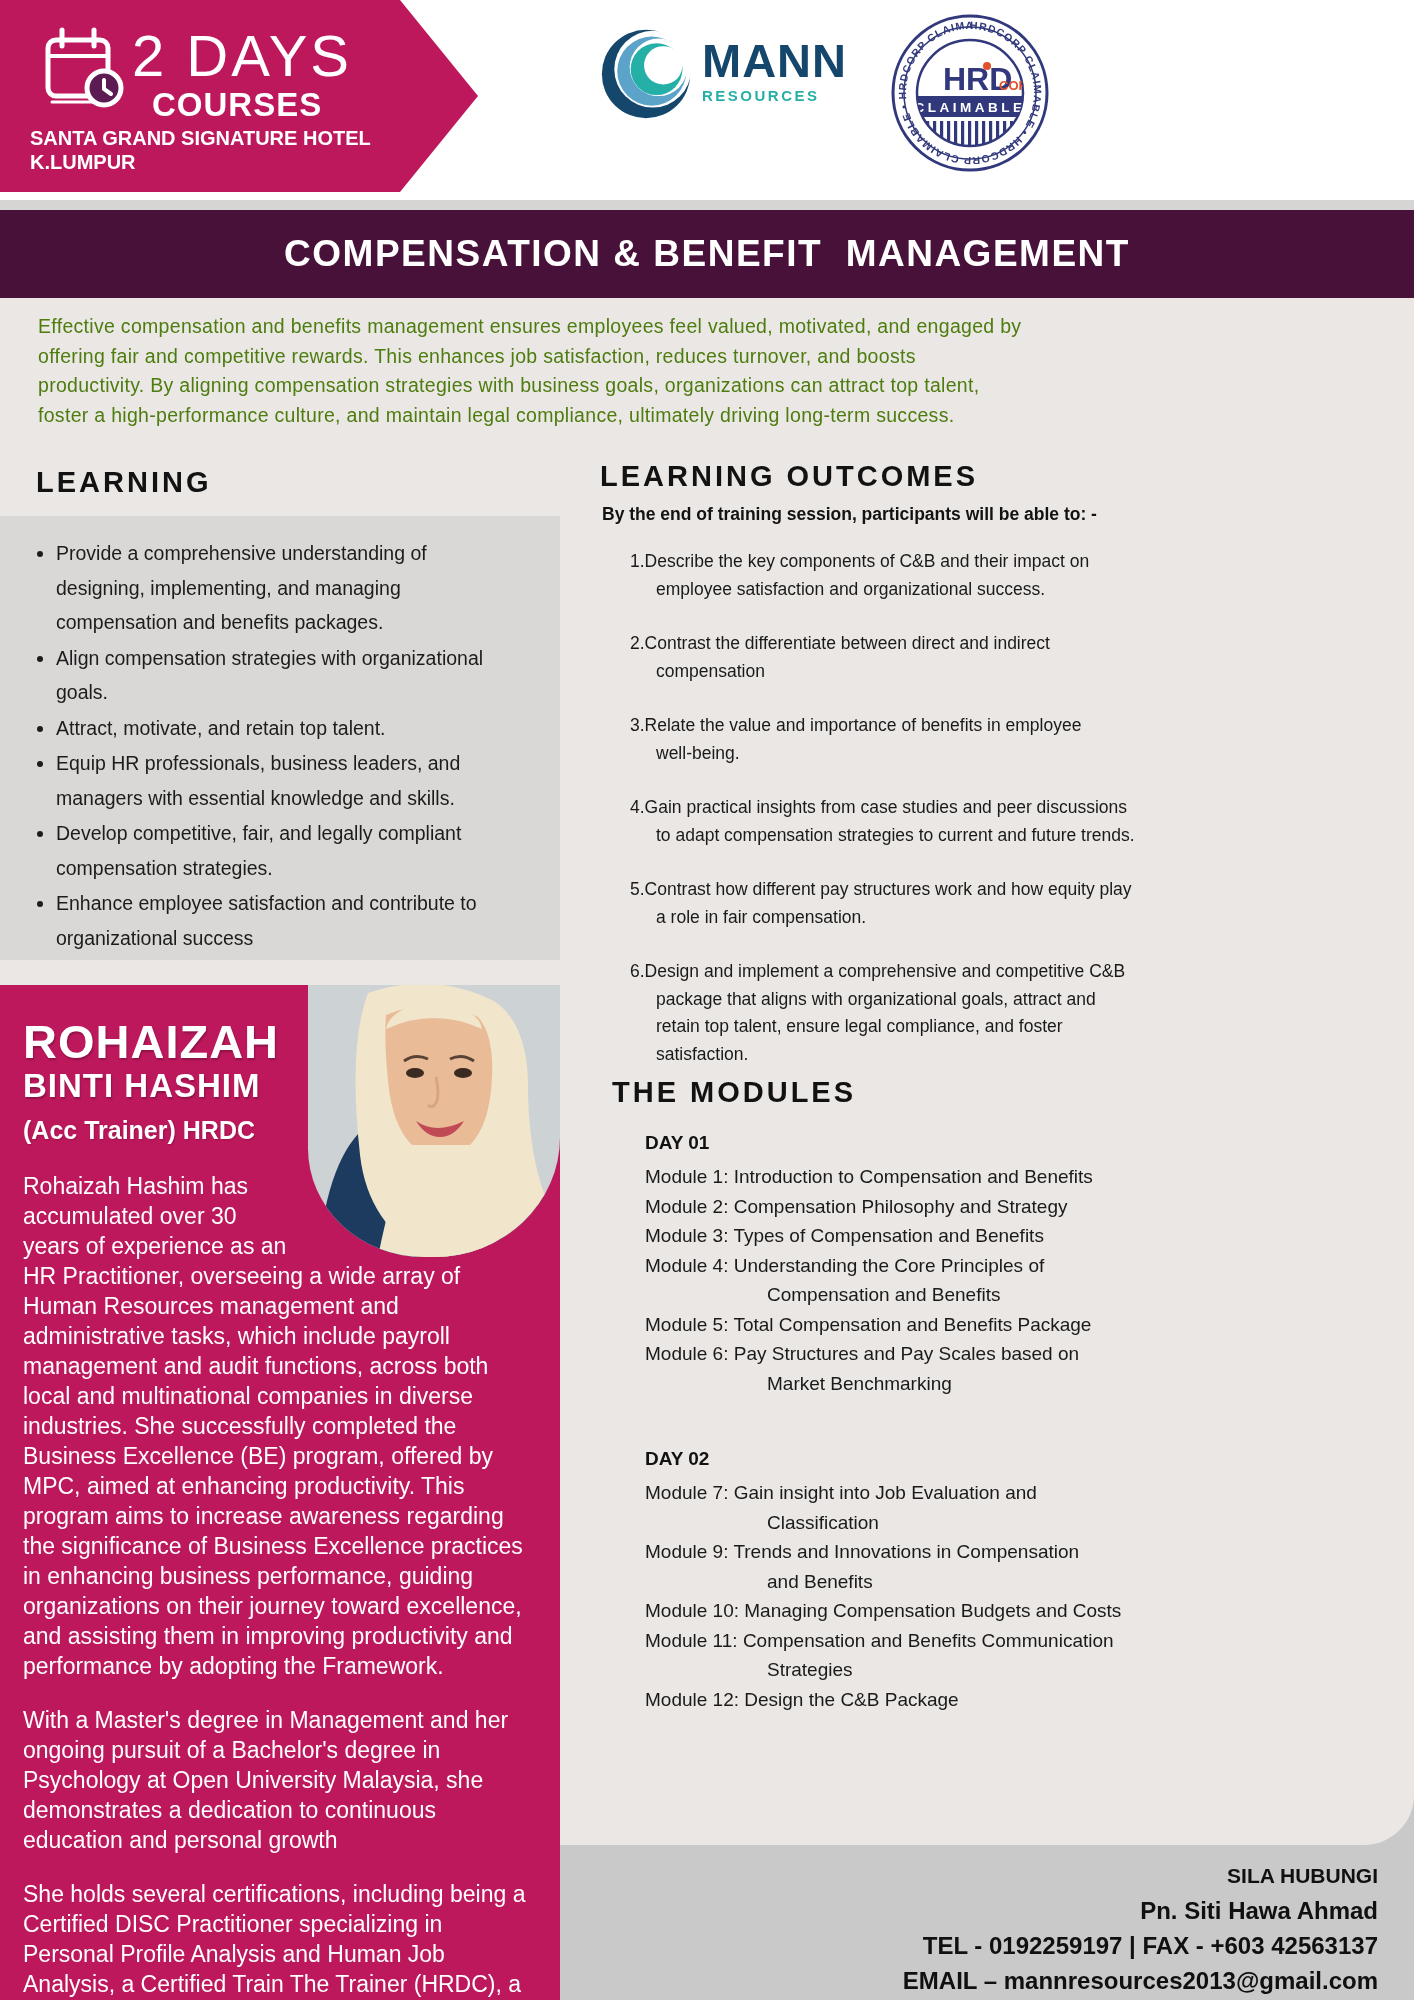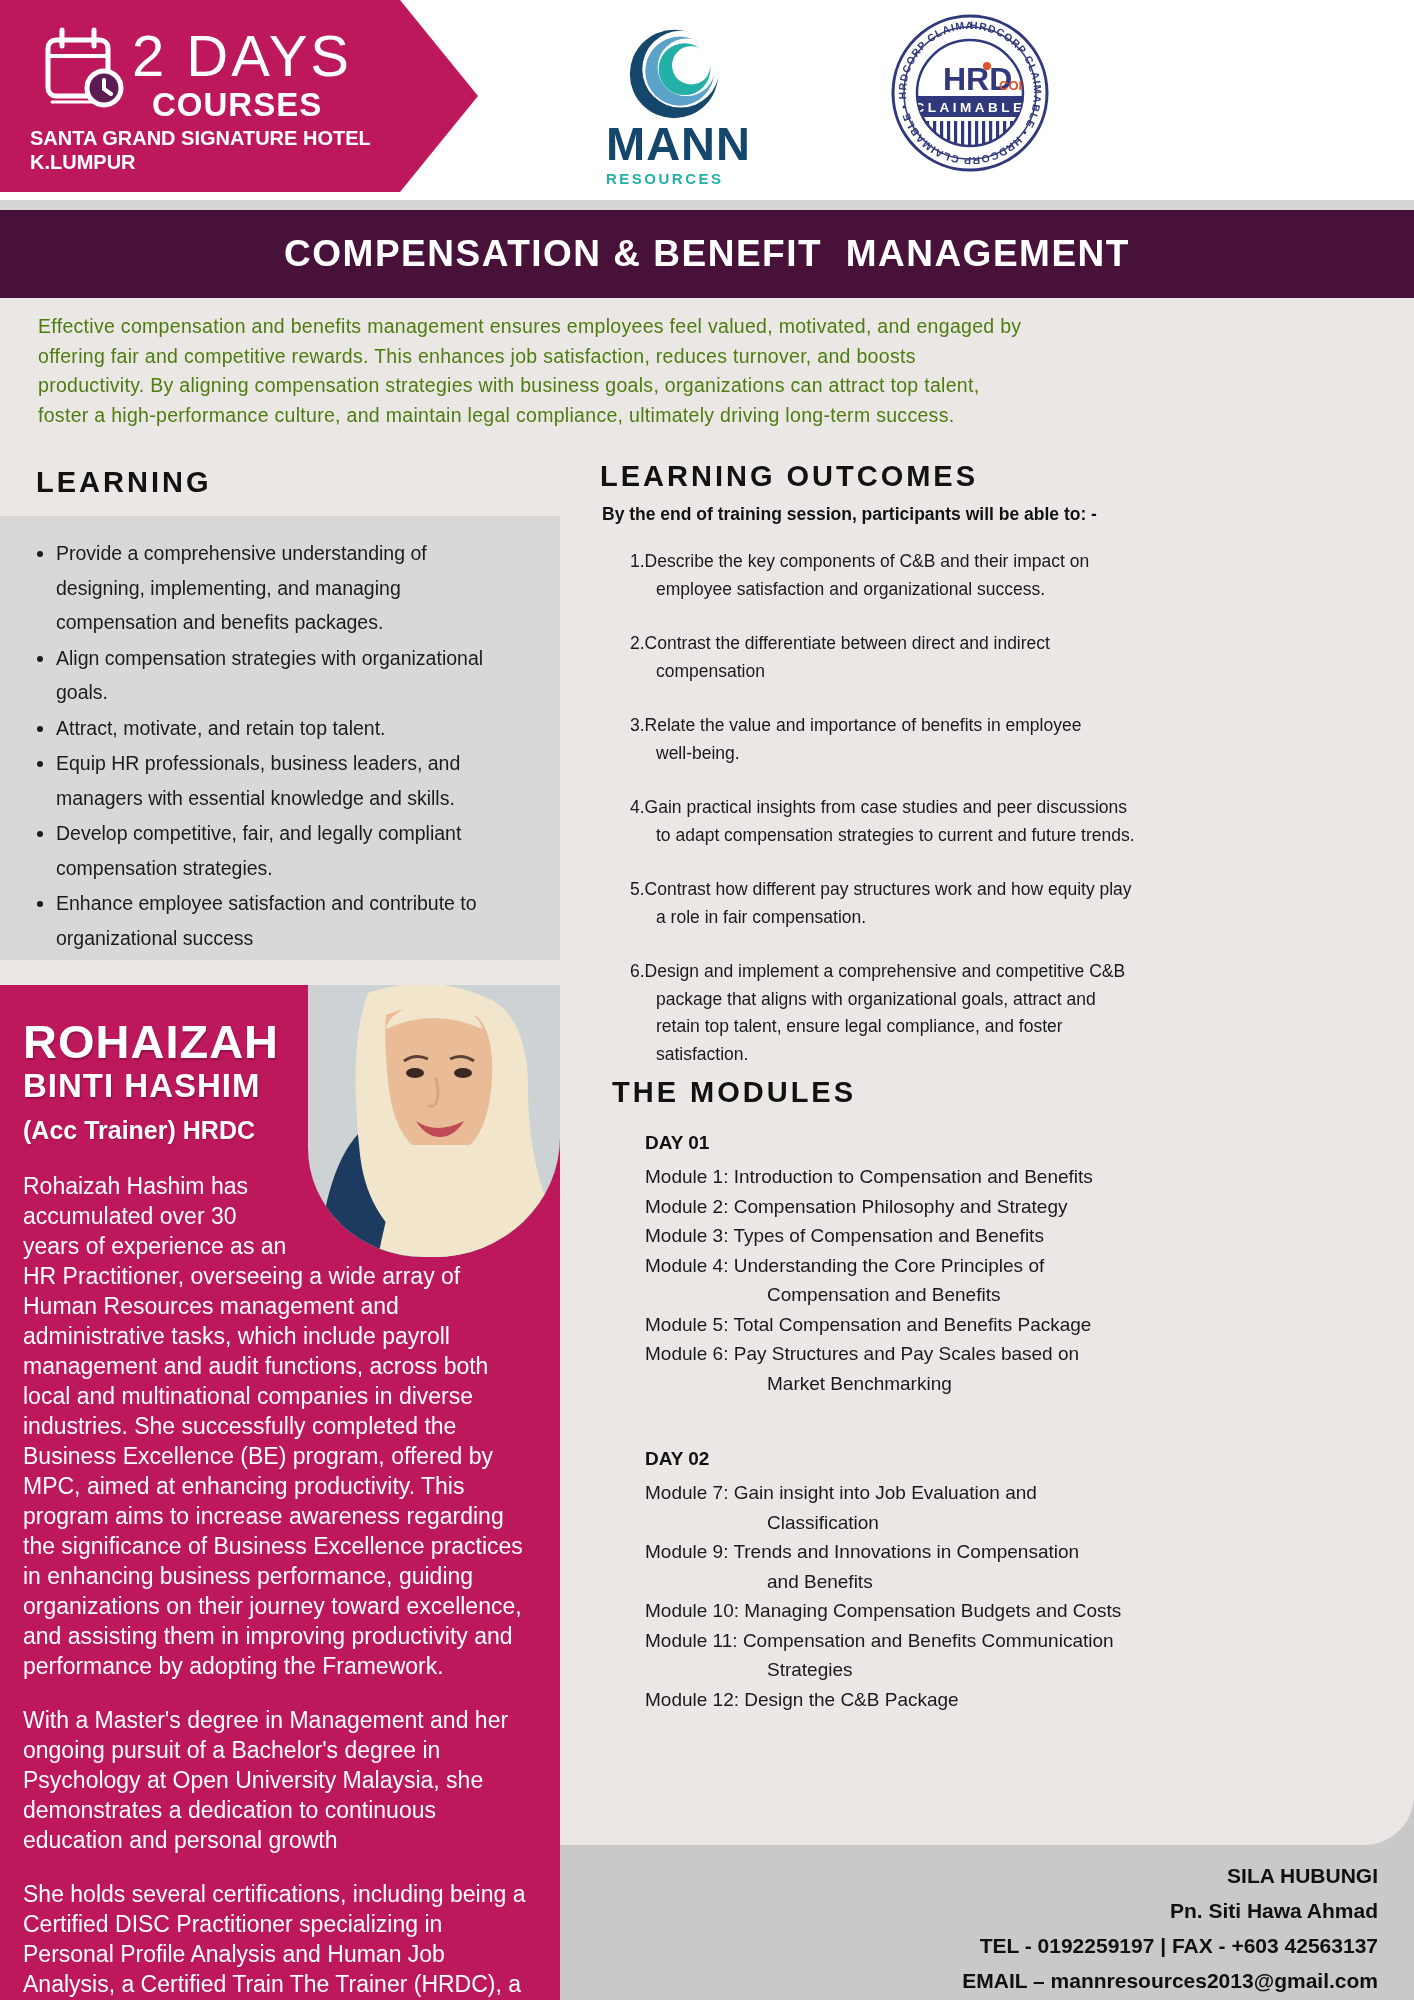--- a/index.html
+++ b/index.html
@@ -21,21 +21,21 @@
   }
   .banner-courses {
     position:absolute; left:152px; top:86px; font-size:33px; font-weight:bold;
     letter-spacing:1px; color:#ffffff;
   }
   .banner-venue {
     position:absolute; left:30px; top:126px; font-size:20px; font-weight:bold;
     color:#ffffff; line-height:24px; white-space:pre-line;
   }
   .cal-icon { position:absolute; left:38px; top:24px; }
-  .logo-wrap { position:absolute; left:598px; top:26px; display:flex; align-items:center;flex-direction:column; }
+  .logo-wrap { position:absolute; left:598px; top:26px; display:flex; align-items:center; }
   .logo-text { margin-left:8px; }
   .logo-main { font-size:47px; font-weight:bold; color:#15466b; letter-spacing:1px; line-height:44px; }
   .logo-sub  { font-size:15px; font-weight:bold; color:#25b0a7; letter-spacing:2.5px; line-height:26px; }
   .badge-wrap { position:absolute; left:891px; top:14px; }
   
   .gray-strip { position:absolute; left:0; top:200px; width:1414px; height:10px; background:#d7d5d4; }
   .title-band {
     position:absolute; left:0; top:210px; width:1414px; height:88px; background:#471139;
     display:flex; align-items:center; justify-content:center;
   }
@@ -105,21 +105,21 @@
   .contact-panel { position:absolute; left:560px; top:1795px; width:854px; height:205px; background:#c8c9c8; }
   .contact-cover {
     position:absolute; left:560px; top:1795px; width:854px; height:50px;
     background:#eae7e4; border-radius:0 0 58px 0;
   }
   .contact-text {
     position:absolute; left:560px; top:1858px; width:818px; text-align:right;
     font-weight:bold; color:#101010;
   }
   .contact-line1 { font-size:21px; line-height:35px; }
-  .contact-line  { font-size:21px; line-height:35px;padding-left:46px; }
+  .contact-line  { font-size:24px; line-height:35px;padding-left:46px; }
 </style>
 </head>
 <body>
 
 <div class="page">
 
   <div class="header">
 
     <div class="banner">
       <svg class="cal-icon" width="92" height="92" viewBox="0 0 92 92">

